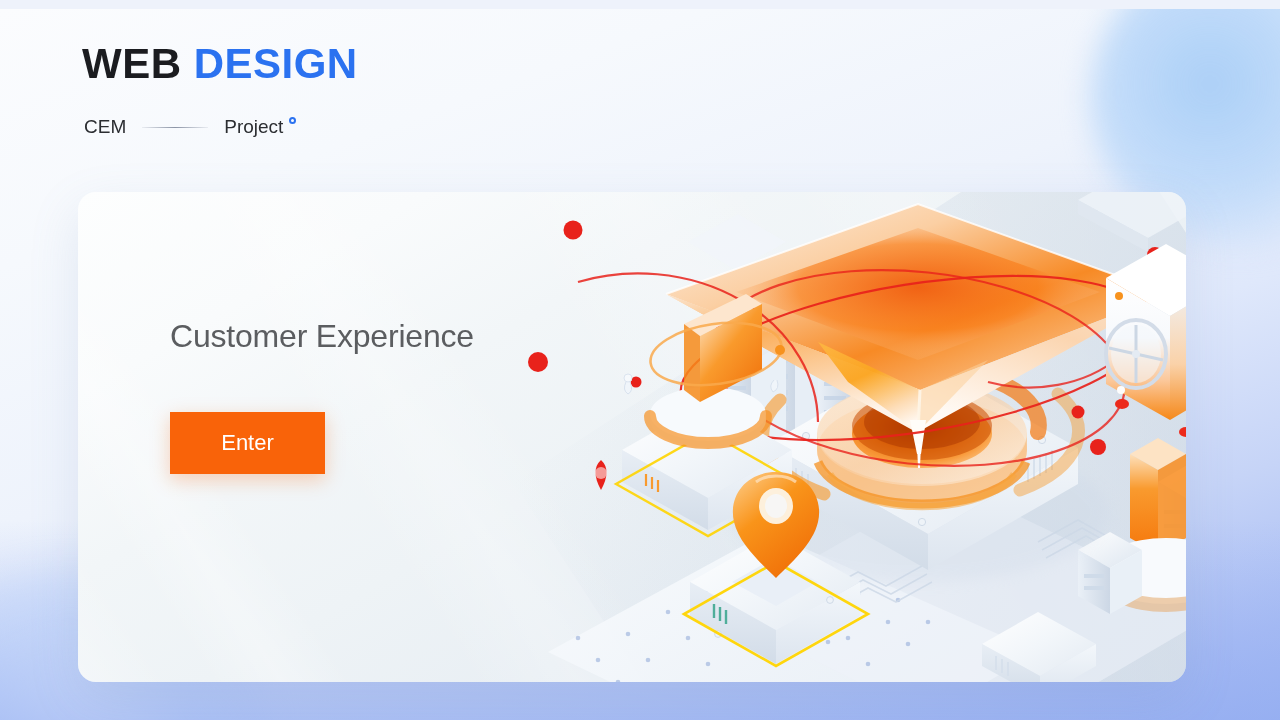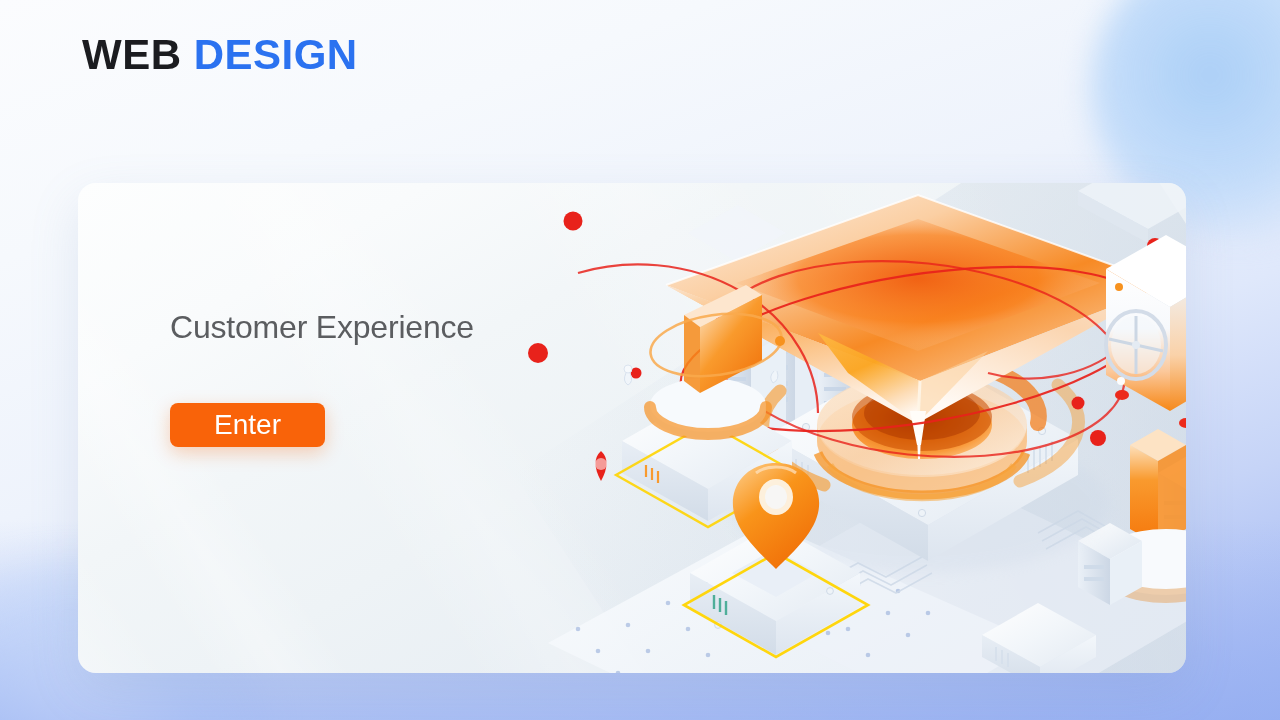--- a/index.html
+++ b/index.html
@@ -16,20 +16,21 @@
     background:
       linear-gradient(160deg,
         #fbfcfe 0%,
         #f6f9fd 22%,
         #eef3fc 44%,
         #dfe8fb 62%,
         #c6d4f7 78%,
         #a9bdf4 92%,
         #9db4f2 100%);
     overflow:hidden;
+    margin-top:9px;
   }
   
   .blob-tr {
     position:absolute;
     left:1090px; top:-60px;
     width:300px; height:300px;
     border-radius:50%;
     background:radial-gradient(circle at 40% 45%, rgba(167,205,246,.95) 0%, rgba(183,214,249,.75) 45%, rgba(207,226,250,.25) 72%, rgba(222,234,252,0) 100%);
     filter:blur(14px);
   }
@@ -121,44 +122,50 @@
     letter-spacing:-.5px; line-height:1.05;
   }
   .subtitle {
     margin-top:26px;
     font-size:32px; font-weight:400; color:#5b5d60;
     letter-spacing:-.2px;
   }
   .enter-btn {
     margin-top:57px;
     display:inline-flex; align-items:center; justify-content:center;
-    width:155px; height:44px;
-    border:none; border-radius:8px;
+    width:155px; height:62px;
+    border:none; border-radius:0;
     background:#f96309;
-    color:#fff; font-size:28px; font-family:"Liberation Sans",sans-serif;
+    color:#fff; font-size:22px; font-family:"Liberation Sans",sans-serif;
     cursor:pointer;
     box-shadow:0 6px 18px rgba(249,99,9,.28);
   }
 
   
   .scene { position:absolute; left:440px; top:-10px; width:760px; height:510px; z-index:4; }
   .scene svg { width:100%; height:100%; display:block; }
 </style>
 </head>
 <body>
 
 <div class="page">
   <div class="blob-tr"></div>
   <div class="blob-bl"></div>
   <div class="blob-bl2"></div>
   <div class="bl-wash"></div>
 
   <div class="header">
     <div class="logo">
       <span class="w1">WEB</span><span>&nbsp;</span><span class="w2">DESIGN</span>
+    </div>
+    <div class="subline">
+      <span class="sub-a">CEM</span>
+      <span class="sub-rule"></span>
+      <span class="sub-b">Project</span>
+      <span class="deg"></span>
     </div>
   </div>
 
   <div class="card">
     <div class="streaks">
       <i class="s1"></i>
         <i class="s2"></i>
         <i class="s3"></i>
         <i class="s4"></i>
         <i class="s5"></i>

